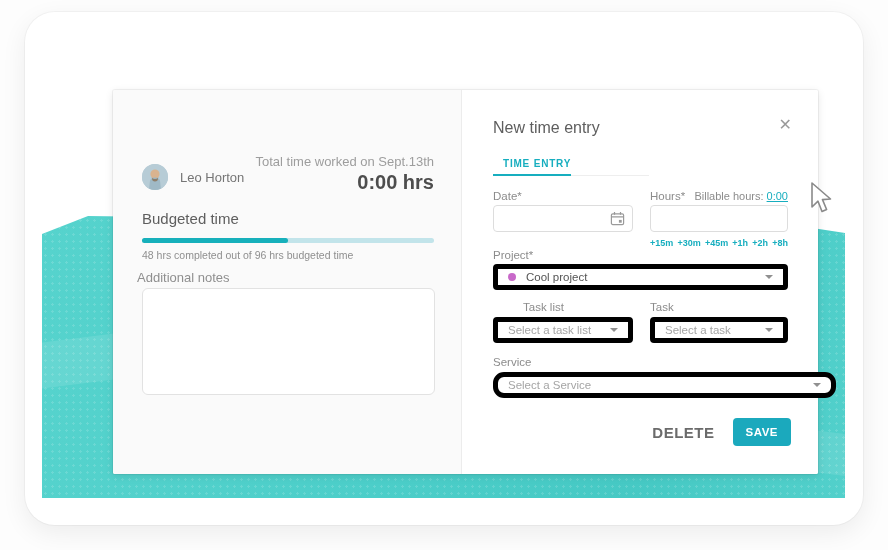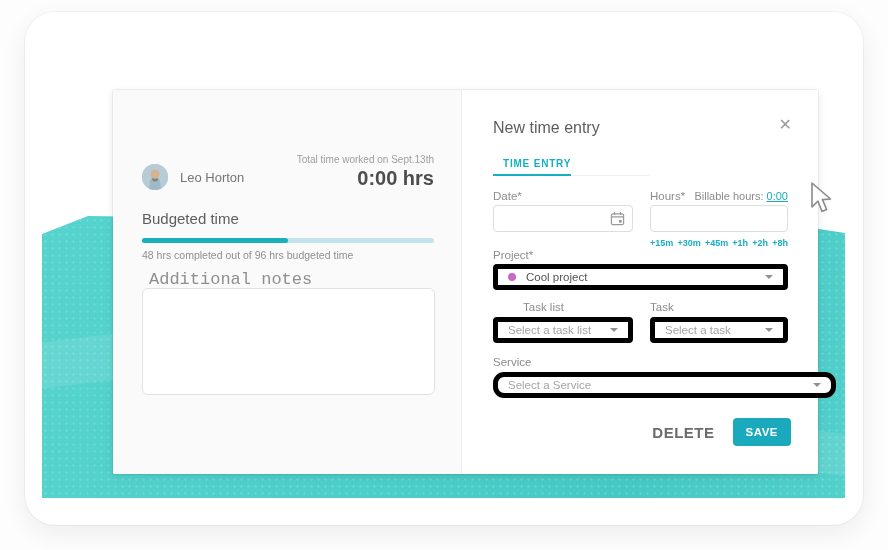--- a/index.html
+++ b/index.html
@@ -30,29 +30,29 @@
   .panel-left { position:relative; width:349px; background:#fafafa; border-right:1px solid #ececec;
                 border-radius:2px 0 0 2px; }
   .panel-right { position:relative; flex:1; background:#ffffff; border-radius:0 2px 2px 0; }
 
   
   .user-row { position:absolute; left:29px; right:27px; top:64px; height:44px; }
   .avatar { position:absolute; left:0; top:10px; width:26px; height:26px; border-radius:50%;
             overflow:hidden; background:#b7ccd6; }
   .user-name { position:absolute; left:38px; top:16px; font-size:13px; color:#757575; }
   .total-block { position:absolute; right:0; top:0; text-align:right; }
-  .total-label { font-size:10px; color:#9d9d9d; }
+  .total-label { font-size:13px; color:#9d9d9d; }
   .total-value { font-size:20px; font-weight:bold; color:#4d4d4d; margin-top:2px; }
 
   .budget-title { position:absolute; left:29px; top:120px; font-size:15px; color:#5e5e5e; }
   .progress { position:absolute; left:29px; right:27px; top:148px; height:5px;
               background:#c2e4ea; border-radius:3px; }
   .progress-fill { height:100%; border-radius:3px; background:#17b0bb; width:50%; }
   .progress-caption { position:absolute; left:29px; top:159px; font-size:10.5px; color:#8f8f8f; }
-  .notes-label { position:absolute; left:36px; top:180px; font-size:17px; color:#8f8f8f;font-family:Liberation Mono, monospace; }
+  .notes-label { position:absolute; left:24px; top:180px; font-size:13px; color:#8f8f8f; }
   .notes-area { position:absolute; left:29px; top:198px; width:293px; height:107px;
                 border:1px solid #e2e2e2; border-radius:6px; background:#ffffff; resize:none;
                 font-family:"Liberation Sans", sans-serif; font-size:12px; color:#555; padding:8px; }
 
   
   .dlg-title { position:absolute; left:31px; top:29px; font-size:16px; color:#5e5e5e; }
   .close-btn { position:absolute; right:26px; top:27px; font-size:16px; color:#9a9a9a;
                cursor:pointer; line-height:1; }
   .tab-line-gray { position:absolute; left:31px; top:85px; width:156px; height:1px; background:#eeeeee; }
   .tab { position:absolute; left:31px; top:68px; font-size:10px; font-weight:bold;

